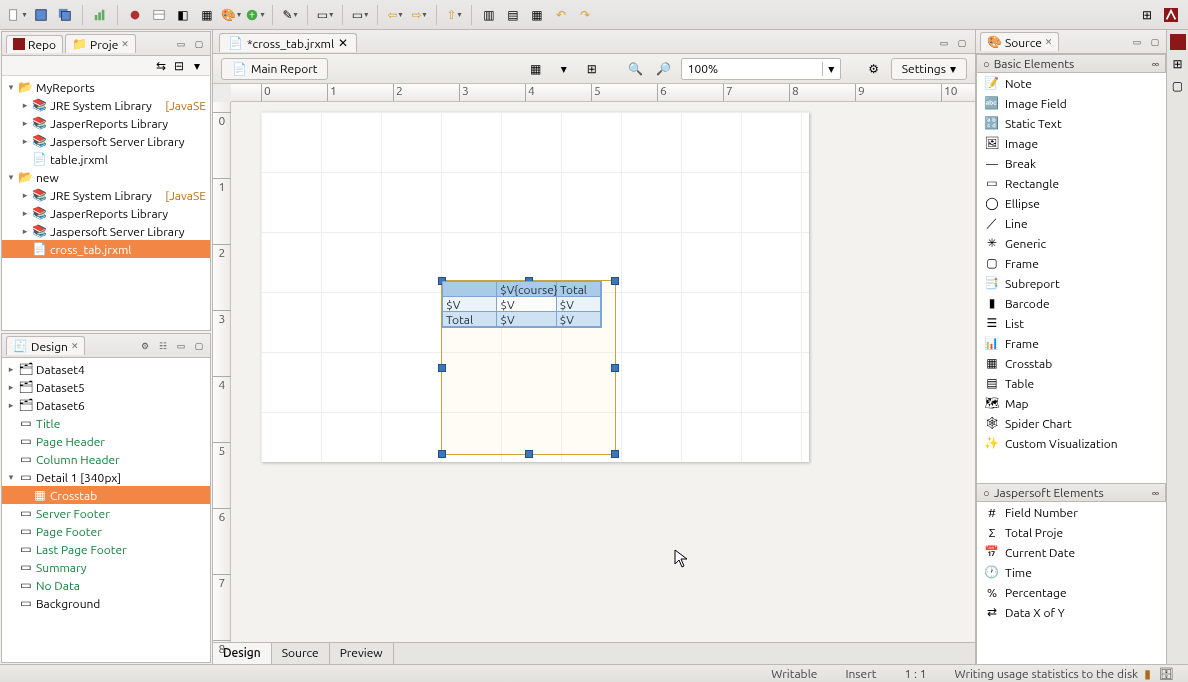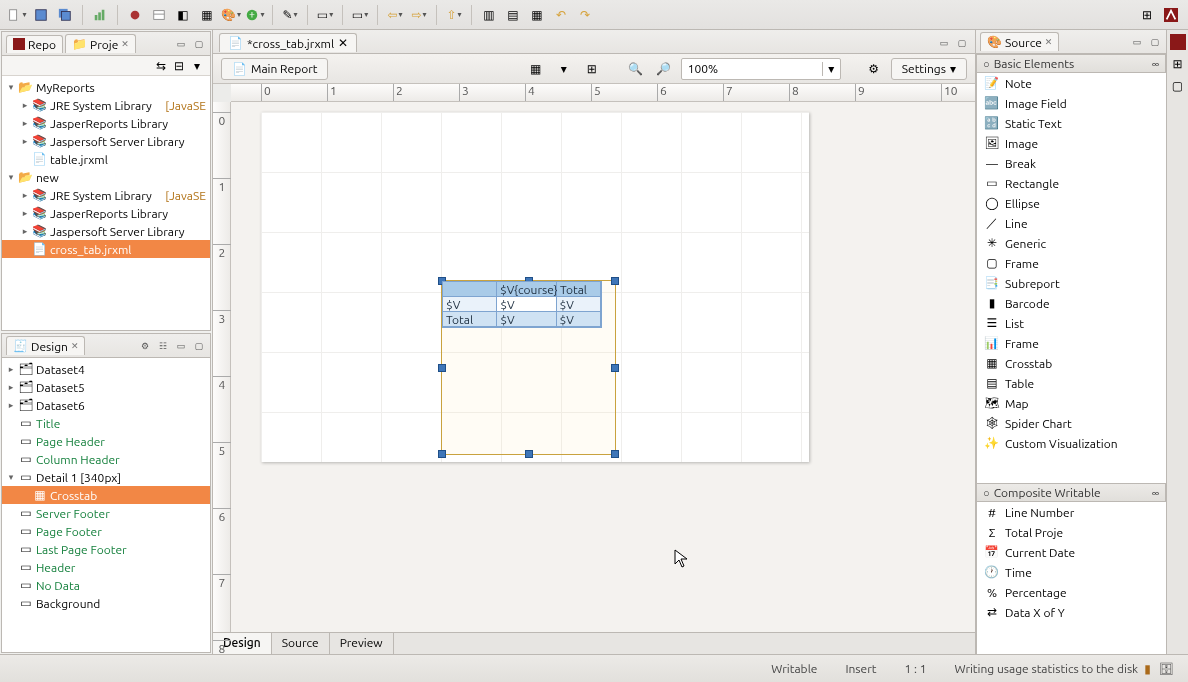--- a/index.html
+++ b/index.html
@@ -69,21 +69,21 @@
 .pal-section-hdr { background:linear-gradient(#eceae7,#e1dfdb); border:1px solid #bcb8b3; padding:2px 6px; font-size:11px; color:#333; display:flex; align-items:center; gap:4px; }
 .pal-list { flex:1; overflow:auto; background:#fff; border-left:1px solid #bcb8b3; }
 .pal-item { display:flex; align-items:center; gap:6px; padding:3px 8px; cursor:grab; }
 .pal-item .pic { width:14px; height:14px; display:inline-flex; align-items:center; justify-content:center; }
 
 
 .iconstrip { width:22px; background:#e7e5e2; border-left:1px solid #bcb8b3; display:flex; flex-direction:column; align-items:center; padding-top:4px; gap:6px; }
 .iconstrip .si { width:16px; height:16px; cursor:pointer; display:inline-flex; align-items:center; justify-content:center; }
 
 
-.status-bar { height: 28px; background:linear-gradient(#eceae7,#e2e0dc); border-top:1px solid #bcb8b3; display:flex; align-items:center; font-size:11px; color:#444; }
+.status-bar { height: 18px; background:linear-gradient(#eceae7,#e2e0dc); border-top:1px solid #bcb8b3; display:flex; align-items:center; font-size:11px; color:#444; }
 .status-bar .cell { padding:0 14px; }
 .status-bar .fill { flex:1; }
 .status-bar .warn { color:#aa6a1a; margin-left:6px; }
 
 
 .fake-cursor { position:absolute; left:232px; top:268px; pointer-events:none; }
 </style>
 </head>
 <body>
 
@@ -301,21 +301,21 @@
             <span class="lbl">Page Footer</span>
           </div>
           <div class="tree-item ind-0 dim">
             <span class="tw"></span>
             <span class="ic">▭</span>
             <span class="lbl">Last Page Footer</span>
           </div>
           <div class="tree-item ind-0 dim">
             <span class="tw"></span>
             <span class="ic">▭</span>
-            <span class="lbl">Header</span>
+            <span class="lbl">Summary</span>
           </div>
           <div class="tree-item ind-0 dim">
             <span class="tw"></span>
             <span class="ic">▭</span>
             <span class="lbl">No Data</span>
           </div>
           <div class="tree-item ind-0">
             <span class="tw"></span>
             <span class="ic">▭</span>
             <span class="lbl">Background</span>
@@ -497,25 +497,25 @@
         </div>
         <div class="pal-item">
           <span class="pic">🕸</span>
           <span>Spider Chart</span>
         </div>
         <div class="pal-item">
           <span class="pic">✨</span>
           <span>Custom Visualization</span>
         </div>
       </div>
-    <div class="pal-section-hdr">○ <span>Composite Writable</span><span style="margin-left:auto">∞</span></div>
+    <div class="pal-section-hdr">○ <span>Jaspersoft Elements</span><span style="margin-left:auto">∞</span></div>
     <div class="pal-list" id="pal2" style="flex:1">
         <div class="pal-item">
           <span class="pic">#</span>
-          <span>Line Number</span>
+          <span>Field Number</span>
         </div>
         <div class="pal-item">
           <span class="pic">Σ</span>
           <span>Total Proje</span>
         </div>
         <div class="pal-item">
           <span class="pic">📅</span>
           <span>Current Date</span>
         </div>
         <div class="pal-item">

